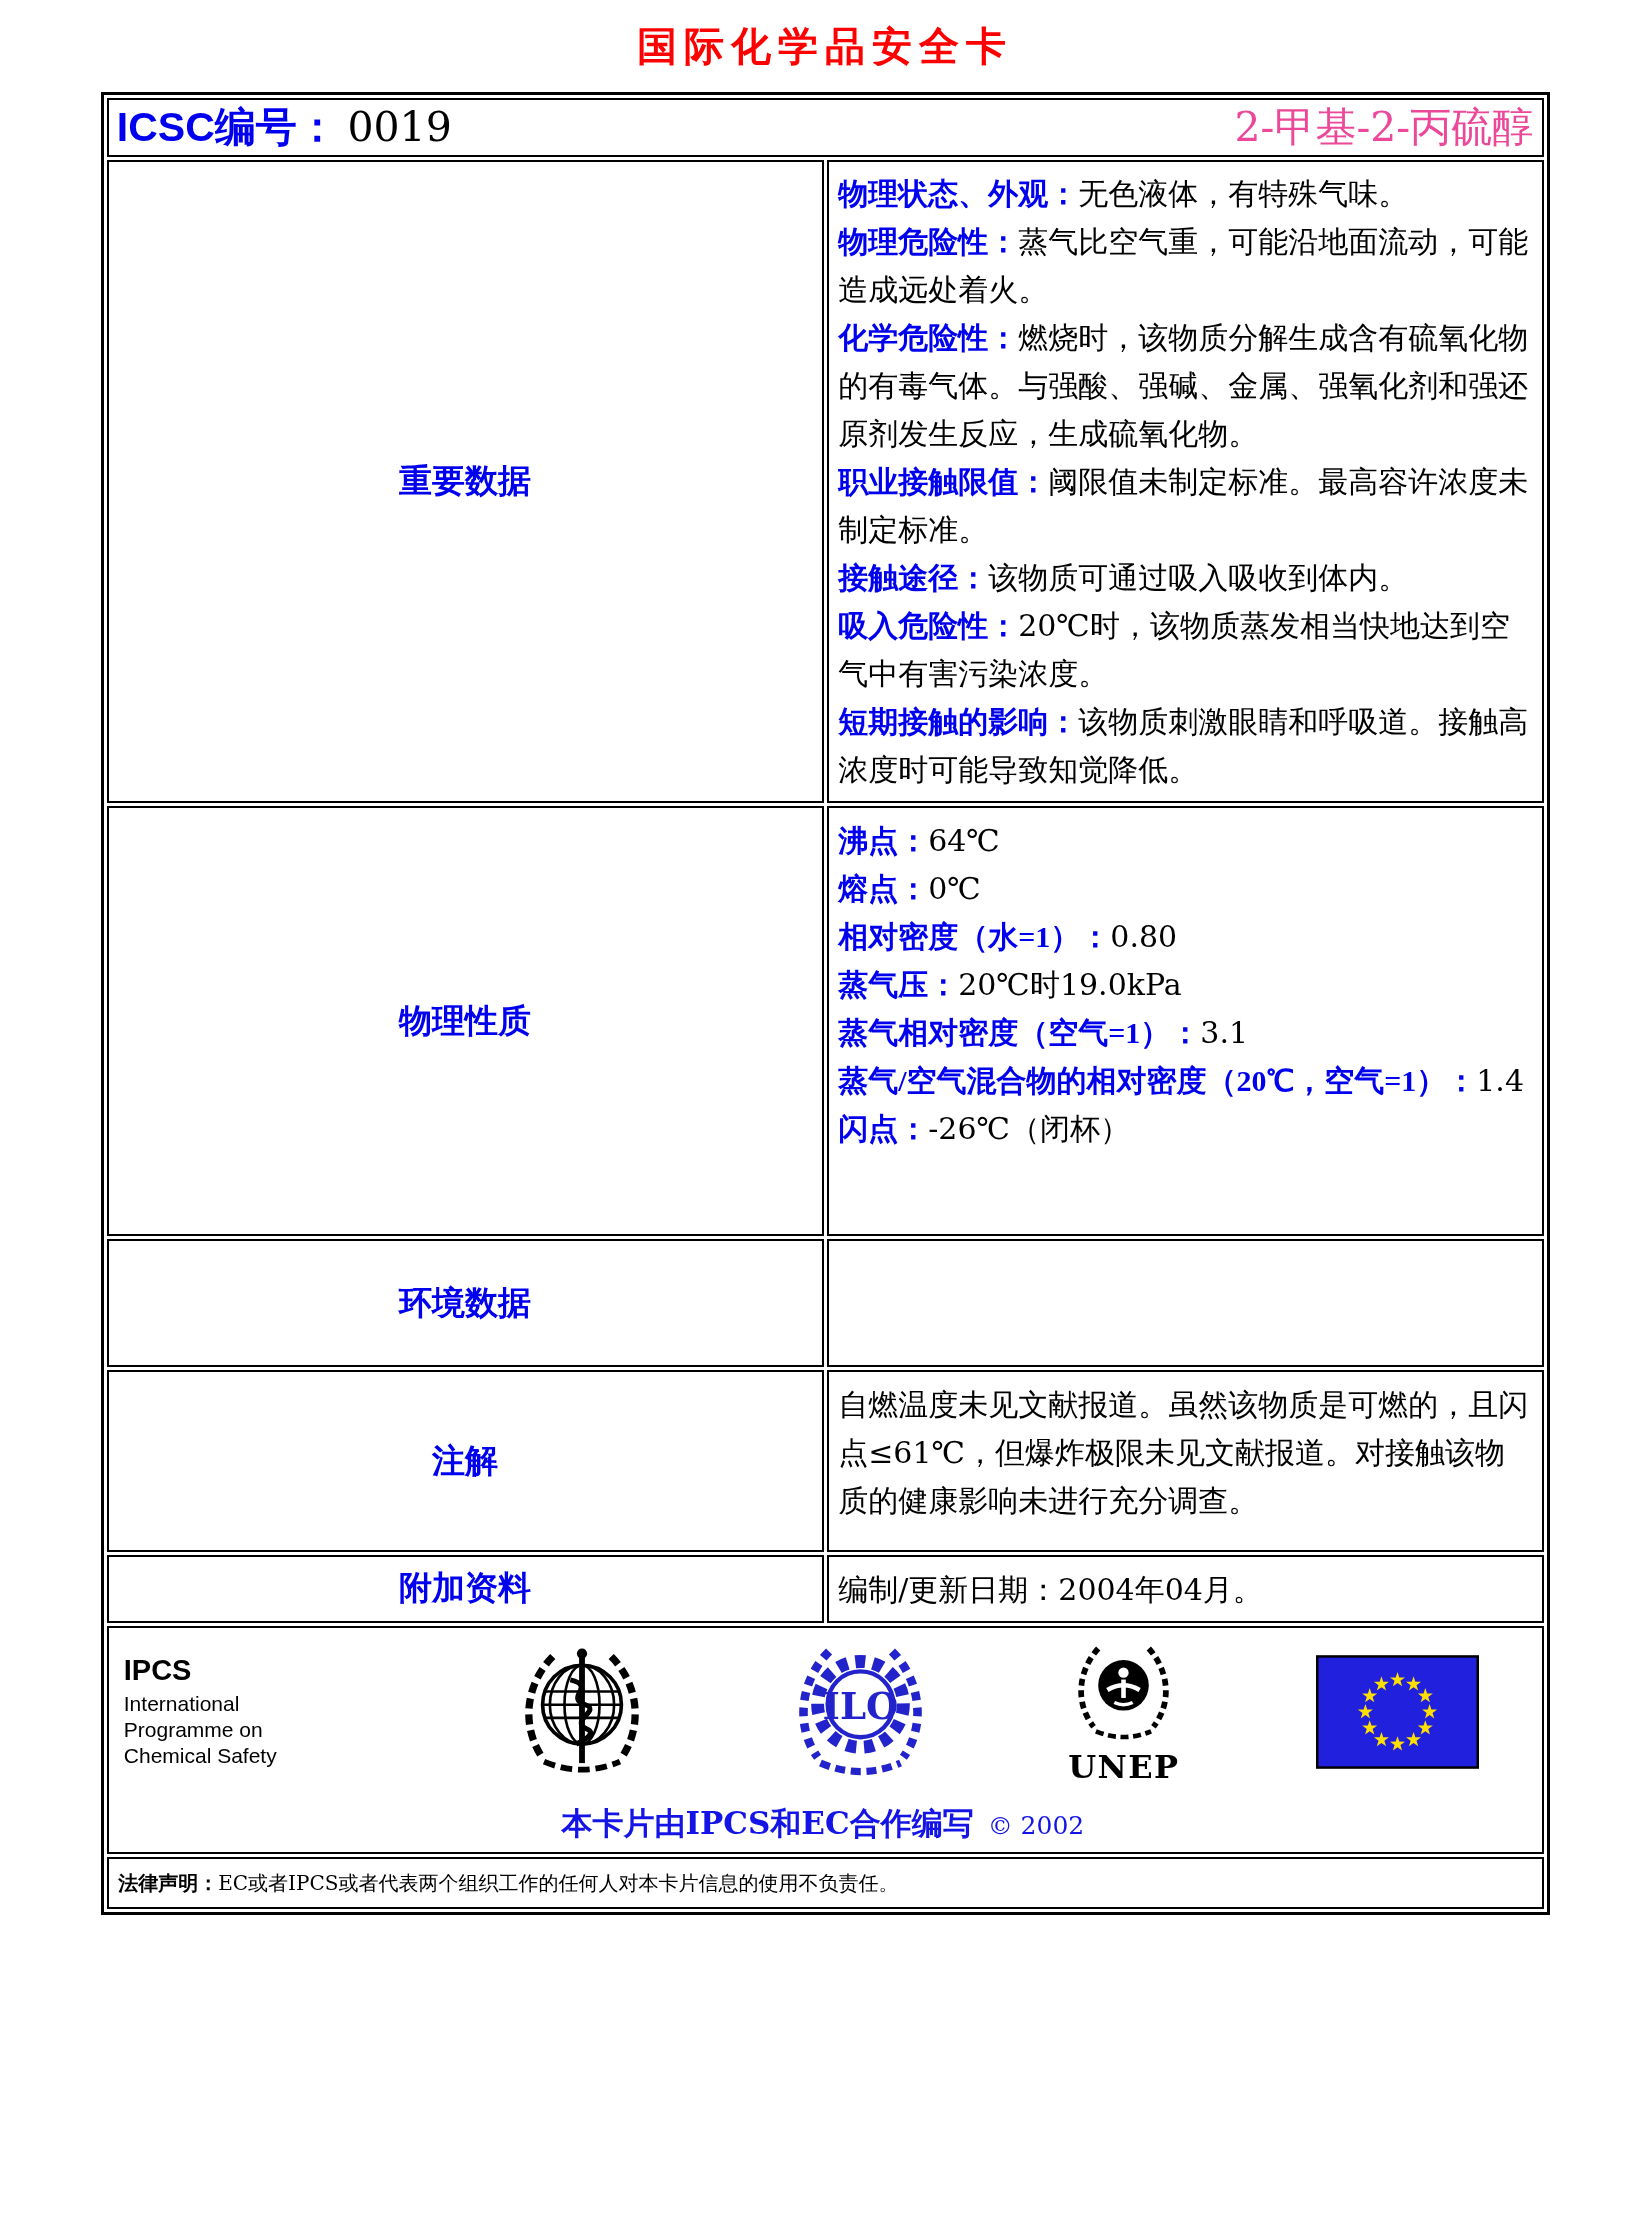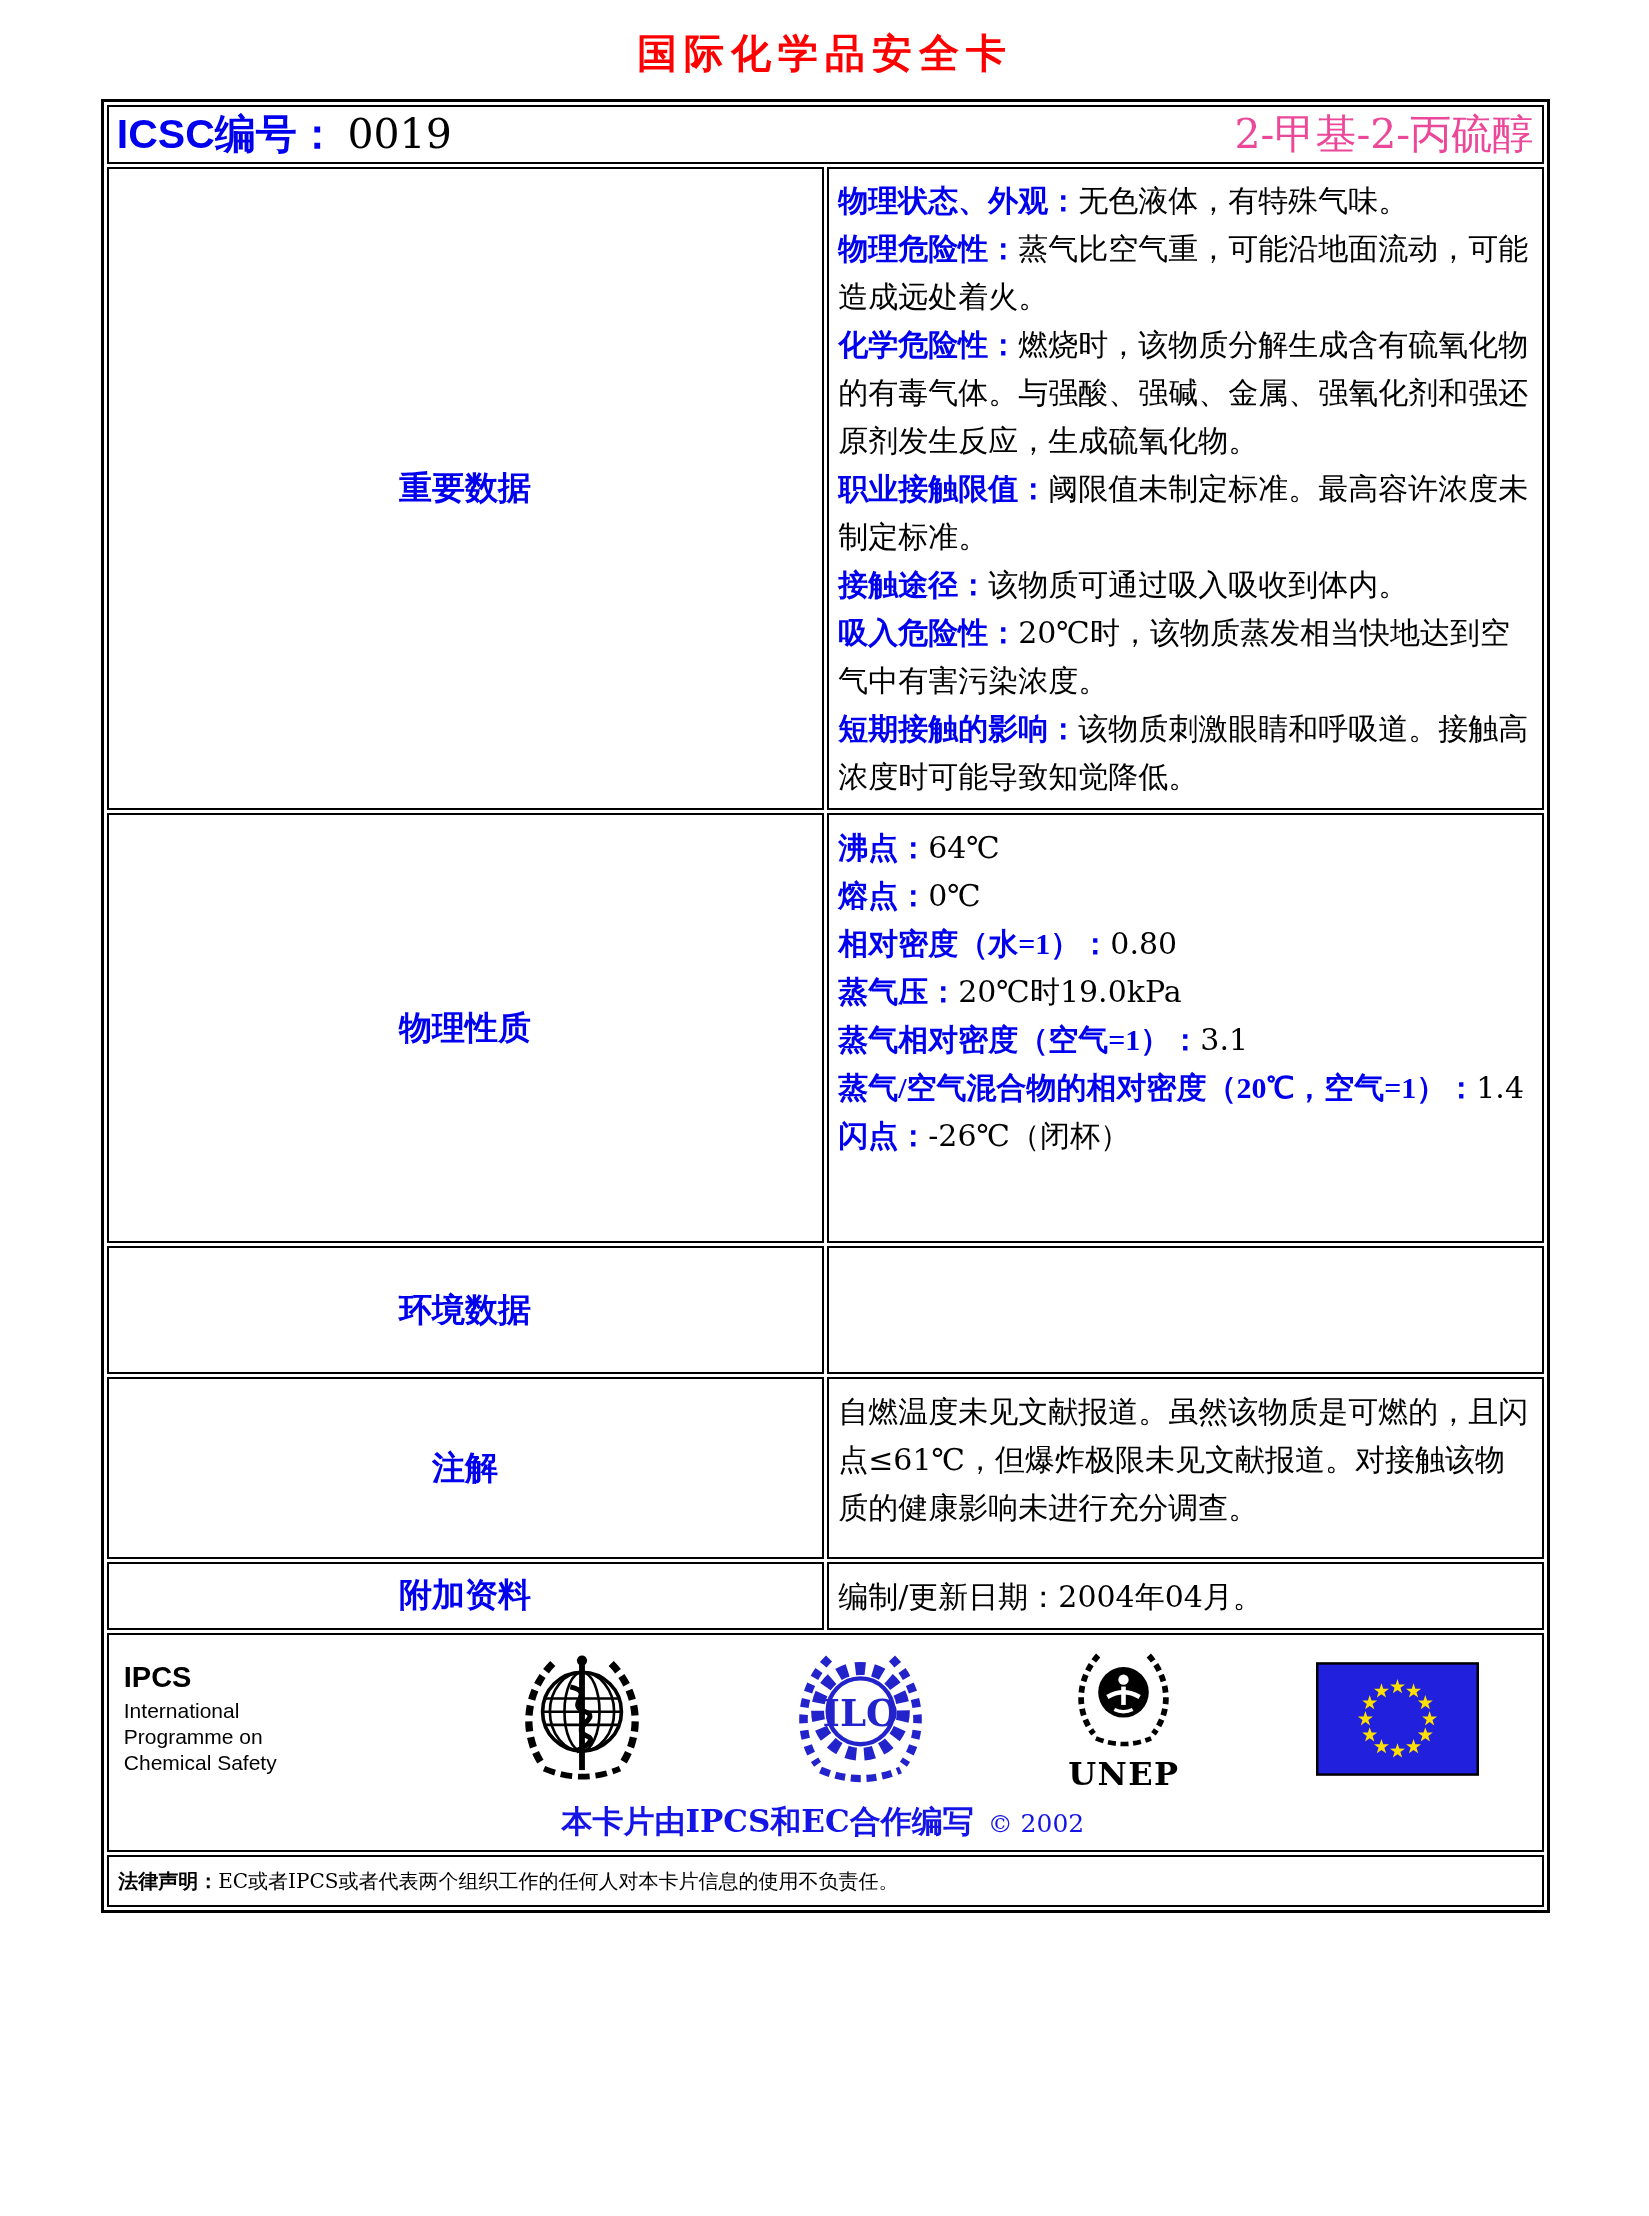--- a/index.html
+++ b/index.html
@@ -11,21 +11,21 @@
     color: #000;
   }
   .page { width: 1650px; }
 
   .title {
     text-align: center;
     color: #ff0000;
     font-weight: bold;
     font-size: 40px;
     letter-spacing: 7px;
-    padding-top: 26px;
+    padding-top: 19px;
     margin-bottom: 18px;
     font-family: "DejaVu Sans", sans-serif;
   }
 
   table.card {
     margin: 0 auto;
     width: 1449px;
     border: 3.5px solid #000;
     border-collapse: separate;
     border-spacing: 3.5px;
@@ -93,21 +93,21 @@
   .logo-box { display: flex; flex-direction: column; align-items: center; }
   .unep-text {
     font-family: "DejaVu Serif", serif;
     font-weight: bold;
     font-size: 32px;
     letter-spacing: 1.4px;
     margin-top: -4.2px;
   }
   .coop-line {
     text-align: center;
-    margin-top: 8px;
+    margin-top: 17px;
     color: #1414e6;
     font-weight: bold;
     font-size: 31px;
     font-family: "DejaVu Serif", serif;
   }
   .copyright { font-size: 25px; margin-left: 14px; font-weight: normal; }
 
   td.legal-cell {
     vertical-align: middle;
     font-size: 20px;

